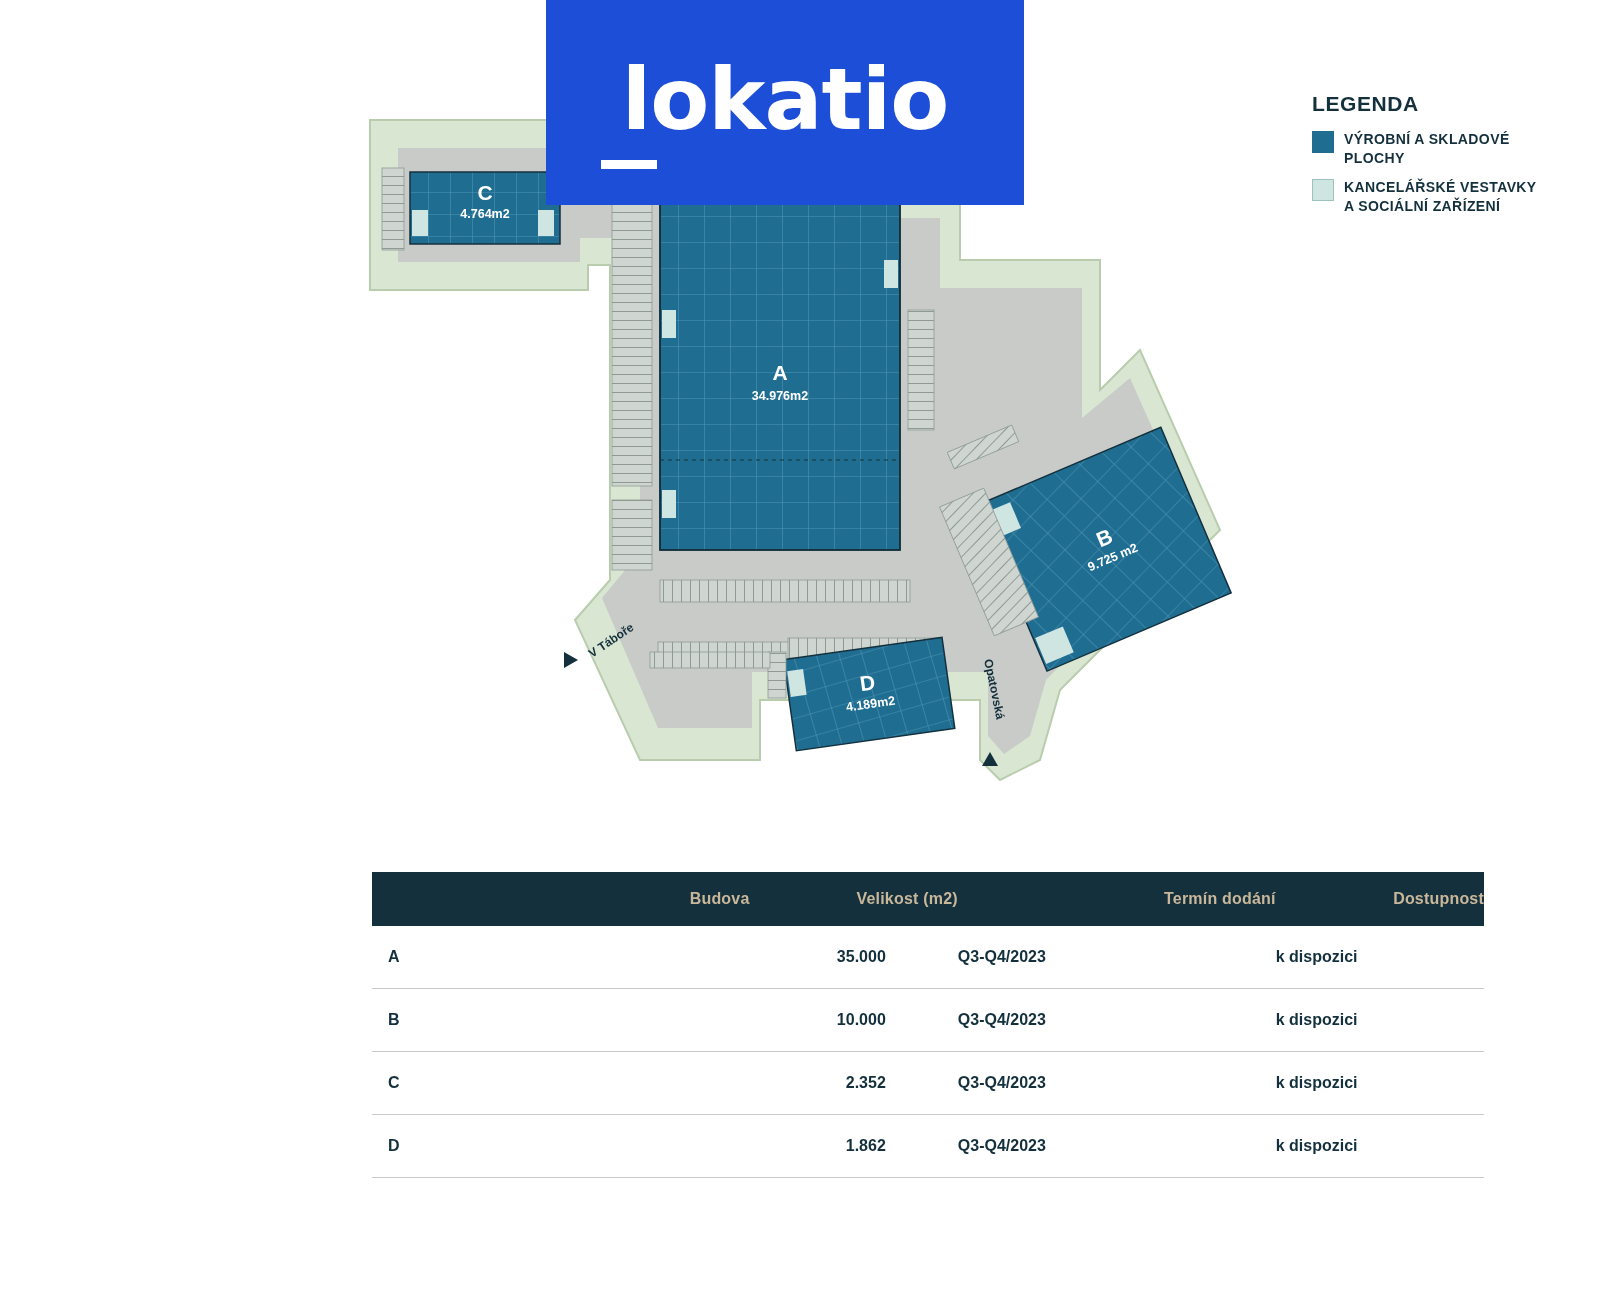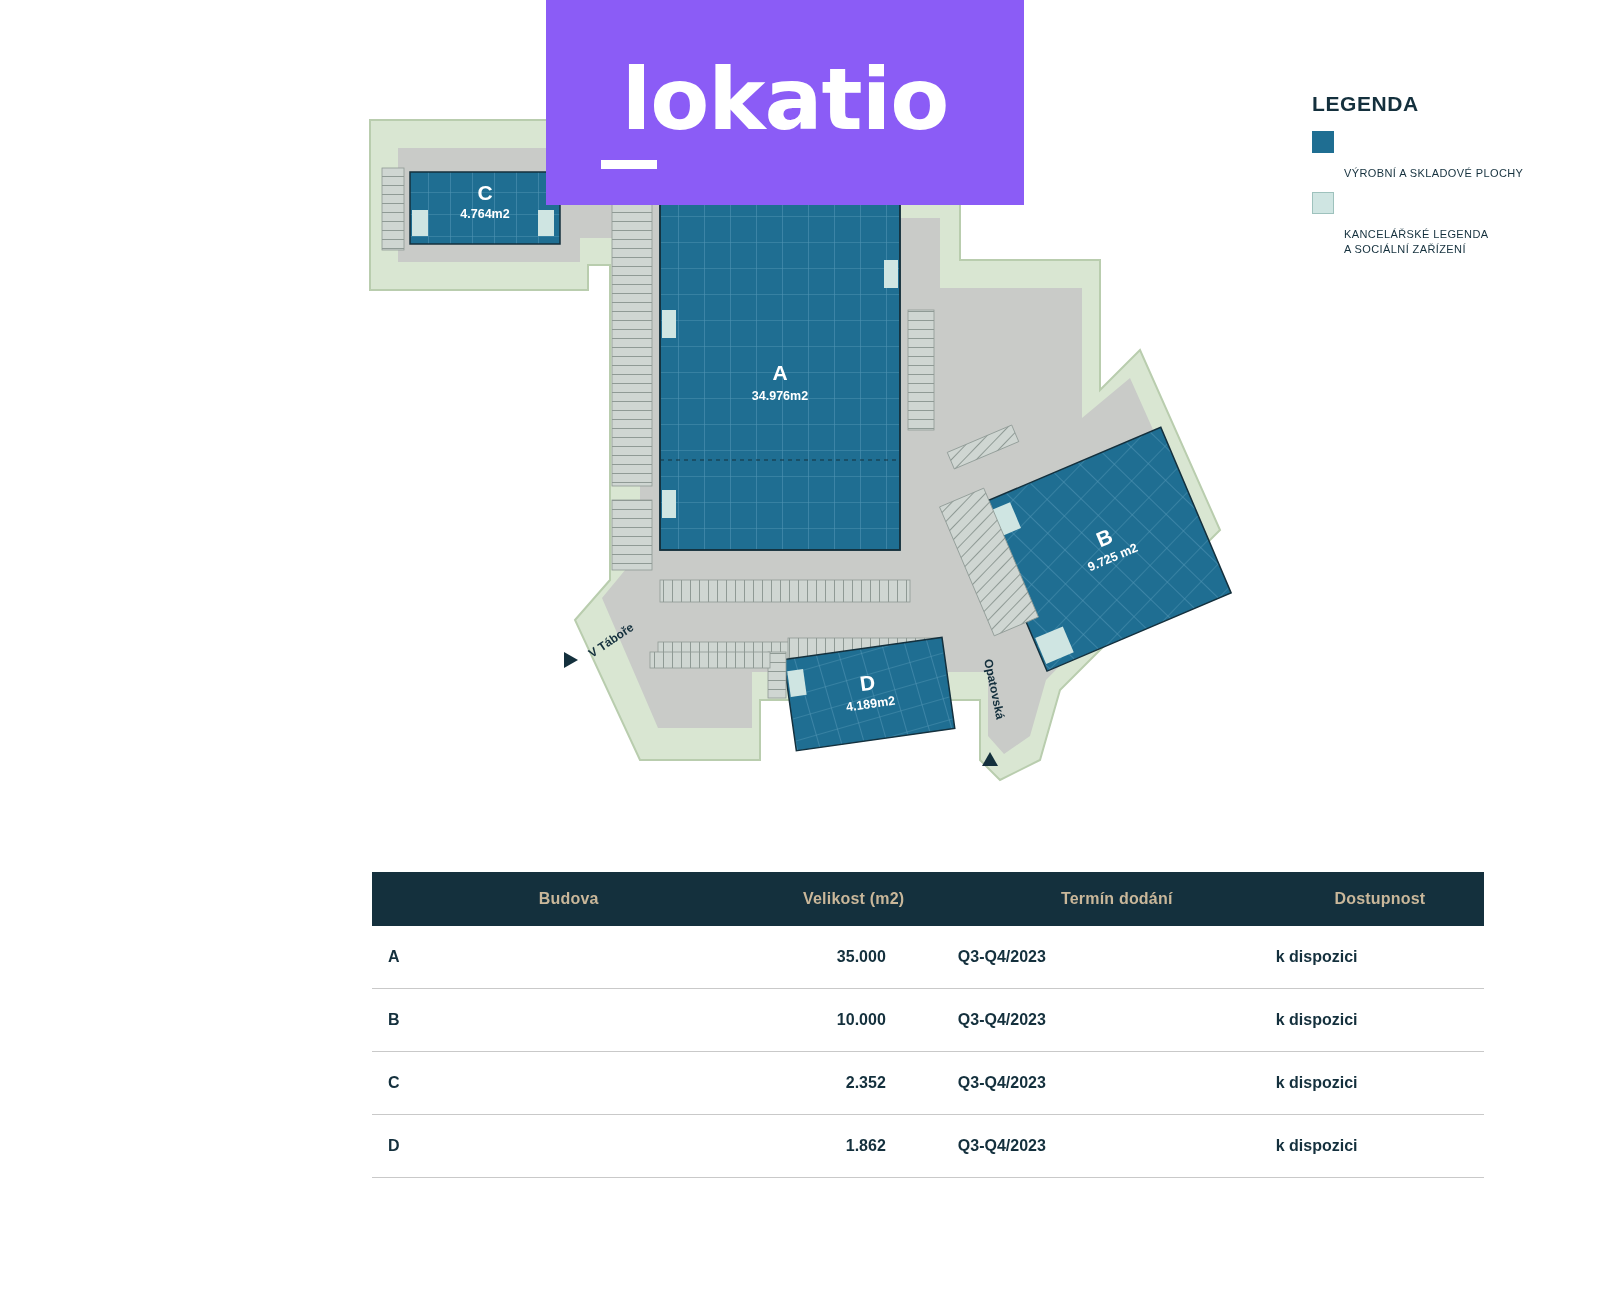--- a/index.html
+++ b/index.html
@@ -16,21 +16,21 @@
     overflow: hidden;
   }
 
   
   #logo-block {
     position: absolute;
     left: 546px;
     top: 0;
     width: 478px;
     height: 205px;
-    background: #8b5cf6;
+    background: #1d4ed8;
     display: flex;
     align-items: center;
     justify-content: center;
   }
   #logo-text {
     color: #ffffff;
     font-family: "DejaVu Sans", sans-serif;
     font-size: 86px;
     font-weight: 700;
     letter-spacing: -1px;
@@ -69,26 +69,25 @@
   .legend-swatch {
     width: 22px;
     height: 22px;
     flex: 0 0 22px;
     margin-right: 10px;
     margin-top: 1px;
   }
   .sw-dark { background: #1f6e92; }
   .sw-light { background: #cfe5e2; border: 1px solid #9ec2bd; box-sizing: border-box; }
   .legend-label {
-    font-size: 11px;
-    font-weight: 400;
+    font-size: 14px;
+    font-weight: 700;
     letter-spacing: 0.4px;
     line-height: 1.35;
     color: #14303d;
-    margin-top: 36px;
   }
 
   
   #map {
     position: absolute;
     left: 340px;
     top: 60px;
     width: 920px;
     height: 760px;
   }
@@ -119,21 +118,21 @@
   table {
     width: 100%;
     border-collapse: collapse;
     table-layout: fixed;
   }
   thead th {
     background: #14303d;
     color: #c9b79a;
     font-size: 16px;
     font-weight: 700;
-    text-align: center;
+    text-align: right;
     padding: 18px 0 18px 0;
     letter-spacing: 0.2px;
   }
   thead th.c1 { padding-left: 16px; width: 33%; }
   thead th.c2 { width: 19%; }
   thead th.c3 { width: 29%; }
   thead th.c4 { width: 19%; }
 
   tbody td {
     font-size: 16px;
@@ -269,21 +268,21 @@
 <div id="legend">
   <div id="legend-title">LEGENDA</div>
 
   <div class="legend-row">
     <span class="legend-swatch sw-dark"></span>
     <span class="legend-label">VÝROBNÍ A SKLADOVÉ PLOCHY</span>
   </div>
 
   <div class="legend-row">
     <span class="legend-swatch sw-light"></span>
-    <span class="legend-label" style="white-space:pre-line;">KANCELÁŘSKÉ LEGENDA
+    <span class="legend-label" style="white-space:pre-line;">KANCELÁŘSKÉ VESTAVKY
 A SOCIÁLNÍ ZAŘÍZENÍ</span>
   </div>
 </div>
 
 <div id="table-wrap">
   <table>
     <thead>
       <tr>
         <th class="c1">Budova</th>
         <th class="c2">Velikost (m2)</th>

